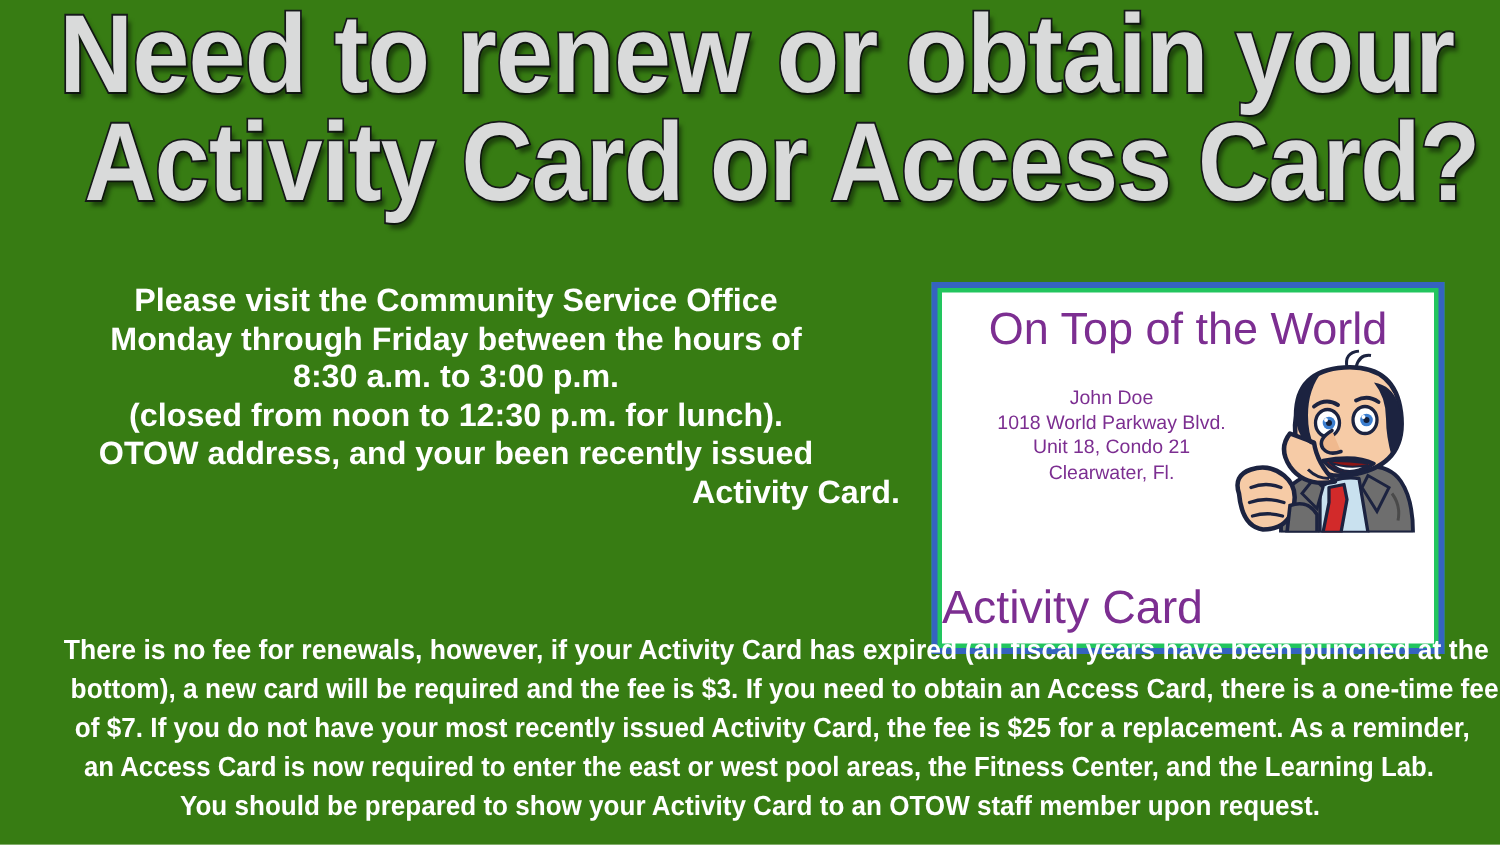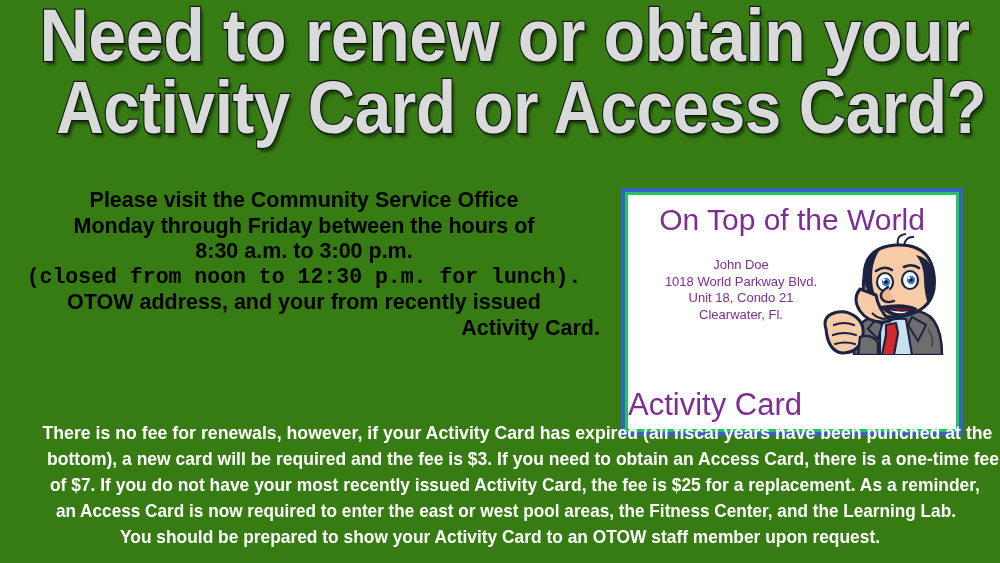--- a/index.html
+++ b/index.html
@@ -51,21 +51,21 @@
     left: 8px;
     width: 592px;
     text-align: center;
   }
   .body-line {
     display: block;
     font-family: "Liberation Sans Narrow", "Liberation Sans", sans-serif;
     font-weight: bold;
     font-size: 21.5px;
     line-height: 25.6px;
-    color: #000000;
+    color: #ffffff;
     white-space: nowrap;
     letter-spacing: 0px;
   }
 
   
   #id-card {
     position: absolute;
     left: 621px;
     top: 188px;
     width: 342px;
@@ -155,22 +155,22 @@
 
   <div id="headline">
     <span class="headline-line" style="display: block; transform: scaleX(0.920977); transform-origin: center center;">Need to renew or obtain your</span>
     <span class="headline-line" style="display: block; transform: scaleX(0.887471); transform-origin: center center;">Activity Card or Access Card?</span>
   </div>
 
   <div id="body-block">
     <span class="body-line" style="display: block; transform: scaleX(0.999709); transform-origin: center center;">Please visit the Community Service Office</span>
     <span class="body-line" style="display: block; transform: scaleX(0.999709); transform-origin: center center;">Monday through Friday between the hours of</span>
     <span class="body-line" style="display: block; transform: scaleX(0.999709); transform-origin: center center;">8:30 a.m. to 3:00 p.m.</span>
-    <span class="body-line" style="display: block; transform: scaleX(0.999709); transform-origin: center center; font-family: Liberation Mono, monospace;">(closed from noon to 12:30 p.m. for lunch).</span>
-    <span class="body-line" style="display: block; transform: scaleX(0.999709); transform-origin: center center;">OTOW address, and your from recently issued</span>
+    <span class="body-line" style="display: block; transform: scaleX(0.999709); transform-origin: center center;">(closed from noon to 12:30 p.m. for lunch).</span>
+    <span class="body-line" style="display: block; transform: scaleX(0.999709); transform-origin: center center;">OTOW address, and your been recently issued</span>
     <span class="body-line" style="display: block; transform: scaleX(0.999709); transform-origin: center center; text-align: right;">Activity Card.</span>
   </div>
 
   <div id="id-card">
     <div id="id-card-inner">
 
       <div id="card-title">On Top of the World</div>
 
       <div id="card-address">
         <span class="addr-line">John Doe</span>

